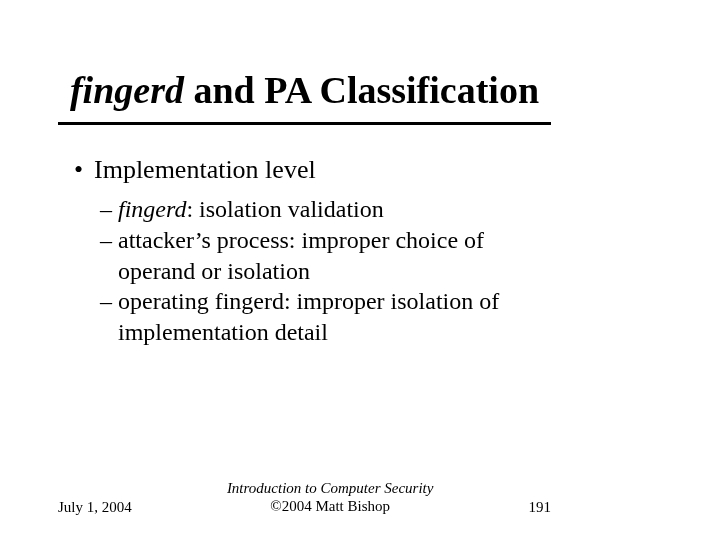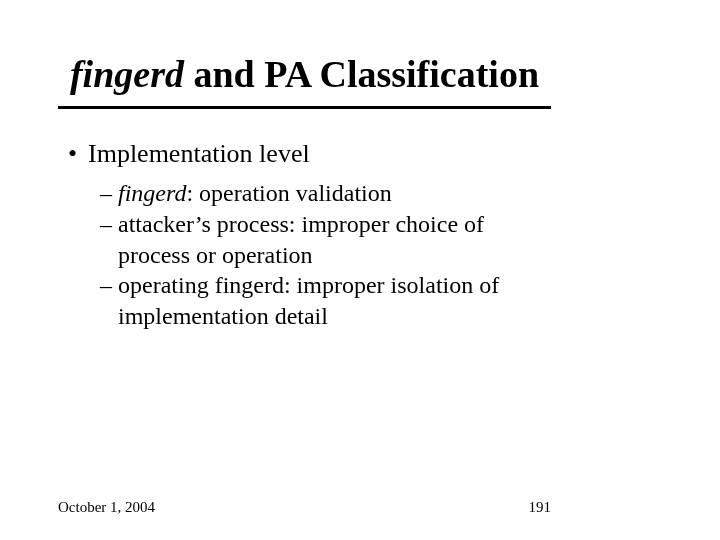--- a/index.html
+++ b/index.html
@@ -1,22 +1,22 @@
 <!DOCTYPE html>
 <html><head>
   <meta charset="utf-8">
   <style>
     * { margin: 0; padding: 0; box-sizing: border-box; }
     html, body { width: 720px; height: 540px; background: #fff; font-family: "Times New Roman", Times, serif; color: #000; }
-    .slide { width: 609px; height: 540px; position: relative; padding: 52px 58px 0 58px; }
+    .slide { width: 609px; height: 540px; position: relative; padding: 68px 58px 0 58px; }
     .title { font-size: 38px; text-align: center; margin-bottom: 10px; }
     .title .italic { font-style: italic; }
     .rule { border: none; border-top: 3px solid #000; margin: 0 0 28px 0; }
     .bullets { font-size: 26px; line-height: 1.28; }
-    .l1 { margin-left: 10px; margin-bottom: 8px; }
+    .l1 { margin-left: 16px; margin-bottom: 8px; }
     .l1 .mark { display: inline-block; width: 20px; }
     .sub { margin-left: 42px; font-size: 24px; }
     .sub .row { display: flex; }
     .sub .dash { flex: 0 0 18px; }
     .sub .txt { flex: 1; }
     .sub .txt .italic { font-style: italic; }
     .footer { position: absolute; left: 58px; right: 58px; bottom: 24px; display: flex; align-items: flex-end; justify-content: space-between; font-size: 15px; }
     .footer .center { text-align: center; line-height: 1.25; }
     .footer .center .line1 { font-style: italic; }
   </style>
@@ -32,31 +32,35 @@
   <hr class="rule">
 
   <div class="bullets">
     <div class="l1">
       <span class="mark">•</span><span>Implementation level</span>
     </div>
 
     <div class="sub">
       <div class="row">
         <span class="dash">–</span>
-        <span class="txt"><span class="italic">fingerd</span><span>: operation validation</span></span>
+        <span class="txt"><span class="italic">fingerd</span><span>: isolation validation</span></span>
       </div>
       <div class="row">
         <span class="dash">–</span>
-        <span class="txt">attacker’s process: improper choice of process or operation</span>
+        <span class="txt">attacker’s process: improper choice of operand or isolation</span>
       </div>
       <div class="row">
         <span class="dash">–</span>
         <span class="txt">operating fingerd: improper isolation of implementation detail</span>
       </div>
     </div>
   </div>
 
   <div class="footer">
-    <div>October 1, 2004</div>
+    <div>July 1, 2004</div>
+    <div class="center">
+      <div class="line1">Introduction to Computer Security</div>
+      <div>©2004 Matt Bishop</div>
+    </div>
     <div>191</div>
   </div>
 
 </div>
 
 </body></html>

